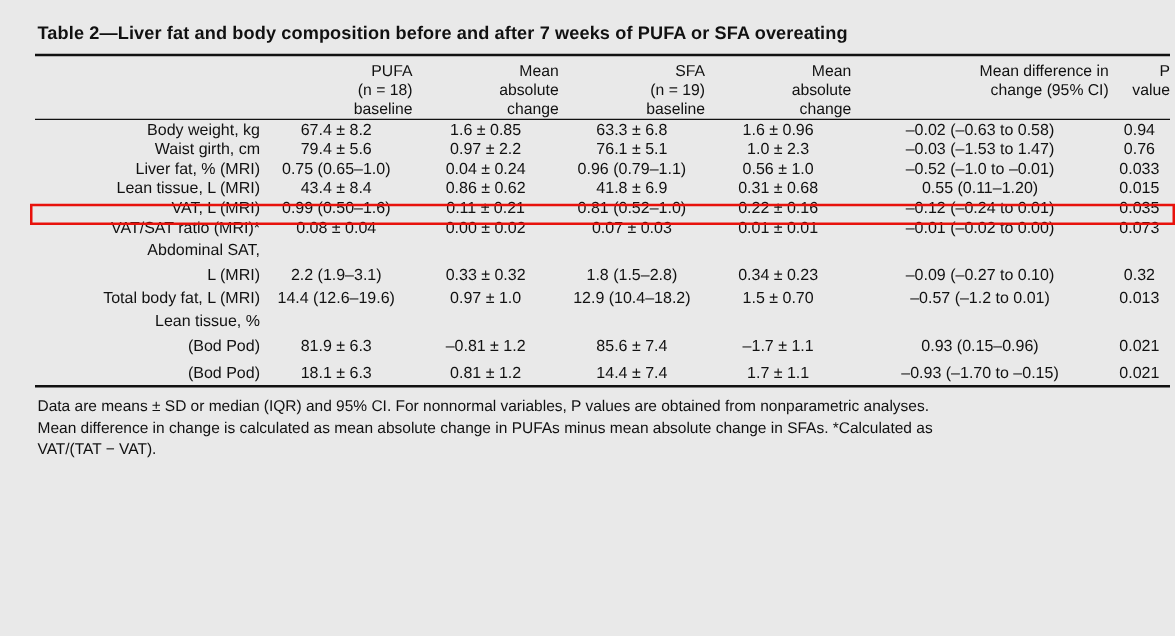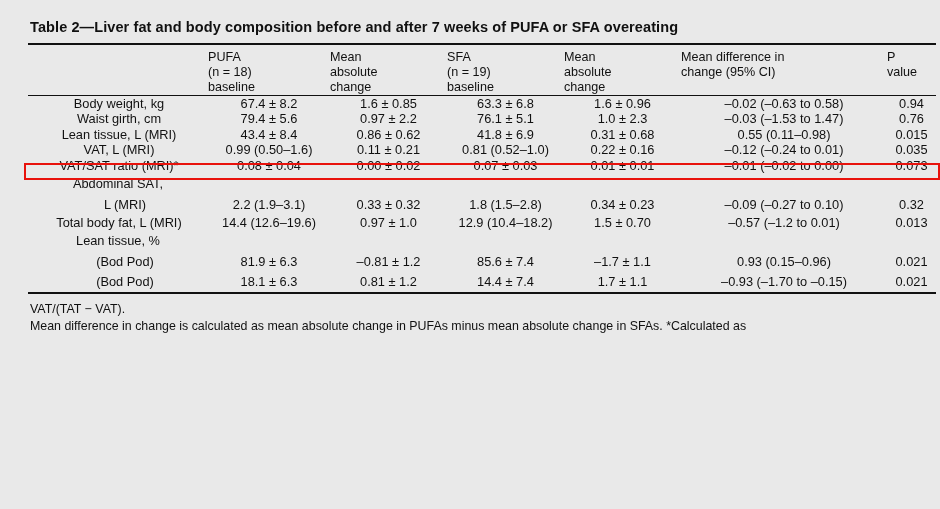--- a/index.html
+++ b/index.html
@@ -47,21 +47,21 @@
     border-collapse: collapse;
     font-size: 12.8px;
     table-layout: fixed;
   }
   table.tbl td, table.tbl th {
     padding: 0;
     vertical-align: bottom;
   }
   thead th {
     font-weight: normal;
-    text-align: left;
+    text-align: right;
     line-height: 1.18;
     padding-bottom: 3px;
     font-size: 12.6px;
   }
   thead th.lead {
     text-align: left;
   }
   thead tr.hdr-row th {
     padding-top: 5px;
   }
@@ -73,21 +73,21 @@
   .col5 { width: 206px; }
   .col6 { width: 49px; }
 
   tbody td {
     text-align: center;
     padding: 5.4px 0 5.4px 0;
     line-height: 1.22;
     font-size: 12.8px;
   }
   tbody td.lead {
-    text-align: center;
+    text-align: right;
     padding-left: 2px;
   }
   tbody tr.two-line td {
     padding: 2.5px 0 2.5px 0;
   }
   .indent {
     display: inline-block;
     padding-left: 14px;
   }
   sup {
@@ -186,28 +186,37 @@
       <tr>
         <td class="lead">Waist girth, cm</td>
         <td>79.4 ± 5.6</td>
         <td>0.97 ± 2.2</td>
         <td>76.1 ± 5.1</td>
         <td>1.0 ± 2.3</td>
         <td>–0.03 (–1.53 to 1.47)</td>
         <td>0.76</td>
       </tr>
 
+      <tr>
+        <td class="lead">Liver fat, % (MRI)</td>
+        <td>0.75 (0.65–1.0)</td>
+        <td>0.04 ± 0.24</td>
+        <td>0.96 (0.79–1.1)</td>
+        <td>0.56 ± 1.0</td>
+        <td>–0.52 (–1.0 to –0.01)</td>
+        <td>0.033</td>
+      </tr>
 
       <tr>
         <td class="lead">Lean tissue, L (MRI)</td>
         <td>43.4 ± 8.4</td>
         <td>0.86 ± 0.62</td>
         <td>41.8 ± 6.9</td>
         <td>0.31 ± 0.68</td>
-        <td>0.55 (0.11–0.98)</td>
+        <td>0.55 (0.11–1.20)</td>
         <td>0.015</td>
       </tr>
 
       <tr>
         <td class="lead">VAT, L (MRI)</td>
         <td>0.99 (0.50–1.6)</td>
         <td>0.11 ± 0.21</td>
         <td>0.81 (0.52–1.0)</td>
         <td>0.22 ± 0.16</td>
         <td>–0.12 (–0.24 to 0.01)</td>
@@ -281,18 +290,19 @@
         <td>–0.93 (–1.70 to –0.15)</td>
         <td>0.021</td>
       </tr>
 
     </tbody>
   </table>
 
   <div class="rule-bot"></div>
 
   <div class="footnote">
+    <div>Data are means ± SD or median (IQR) and 95% CI. For nonnormal variables, P values are obtained from nonparametric analyses.</div>
+    <div>Mean difference in change is calculated as mean absolute change in PUFAs minus mean absolute change in SFAs. *Calculated as</div>
     <div>VAT/(TAT − VAT).</div>
-    <div>Mean difference in change is calculated as mean absolute change in PUFAs minus mean absolute change in SFAs. *Calculated as</div>
   </div>
 
   <div class="highlight-box" id="hl" style="left: 12px; top: 162.625px; width: 916px; height: 17.6094px; border-color: rgb(232, 18, 12);"></div>
 </div>
 
 </body></html>

